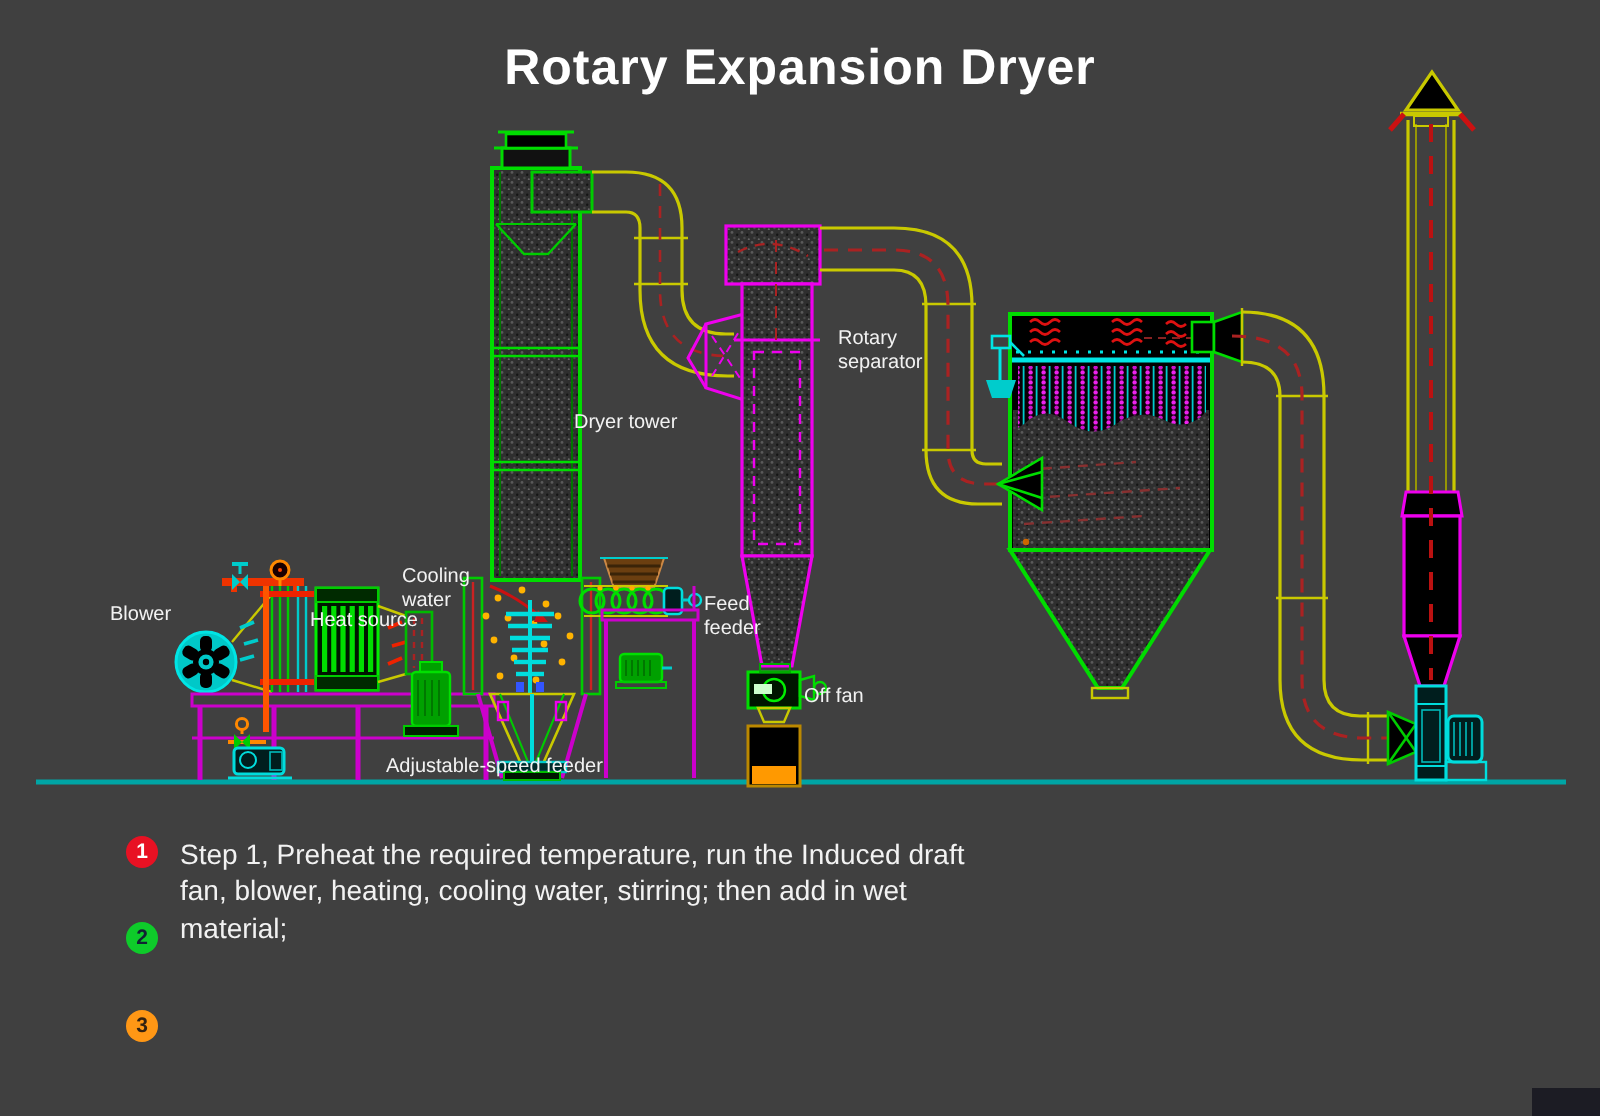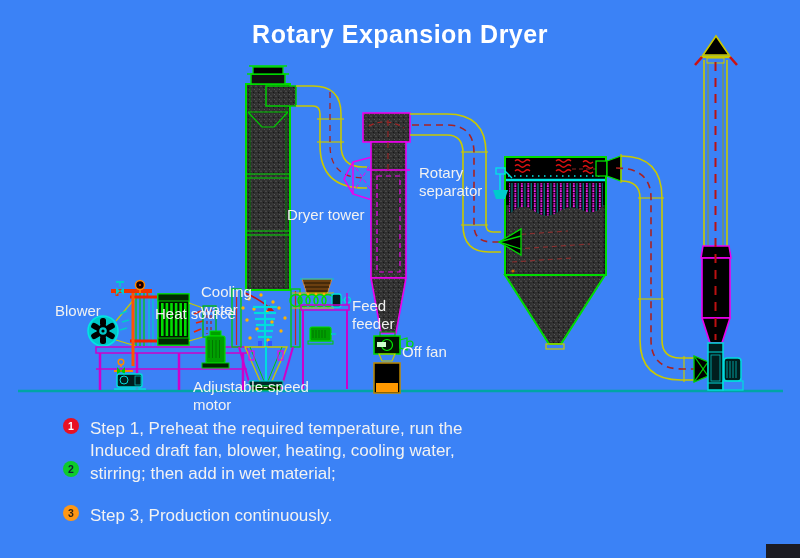--- a/index.html
+++ b/index.html
@@ -1,29 +1,29 @@
 <!DOCTYPE html>
 <html><head>
 <meta charset="utf-8">
 <style>
   html,body { margin:0; padding:0; background:#000; }
-  .stage { position:relative; width:800px; height:558px; background:#3b82f6; overflow:hidden;
+  .stage { position:relative; width:800px; height:558px; background:#404040; overflow:hidden;
            font-family:"Liberation Sans", sans-serif; }
   svg.diagram { position:absolute; left:0; top:0; }
   .title { position:absolute; top:20px; left:0; width:800px; text-align:center;
            color:#fff; font-size:25px; font-weight:bold; letter-spacing:.5px; }
-  .lbl { position:absolute; color:#f2f2f2; font-size:15px; line-height:1.22; }
+  .lbl { position:absolute; color:#f2f2f2; font-size:10px; line-height:1.22; }
   .step { position:absolute; left:63px; display:flex; align-items:flex-start; }
   .step-dot { flex:0 0 16px; width:16px; height:16px; border-radius:50%;
               font-size:10.5px; font-weight:bold; text-align:center; line-height:16px;
               margin-right:11px; color:#fff; }
   .dot-1 { background:#e81123; color:#fff; }
   .dot-2 { background:#0ecb2a; color:#123; }
   .dot-3 { background:#ff9715; color:#321; }
-  .step-text { width:396px; font-size:17px; line-height:1.32; color:#f2f2f2; }
+  .step-text { width:396px; font-size:14px; line-height:1.32; color:#f2f2f2; }
 </style>
 </head>
 <body>
 
 <div class="stage">
 
   <div class="title">Rotary Expansion Dryer</div>
 
   <svg class="diagram" width="800" height="558" viewBox="0 0 800 558">
     <defs>
@@ -377,27 +377,26 @@
     <rect x="766" y="544" width="34" height="14" fill="#1c1c24"></rect>
   </svg>
 
   <div class="lbl" style="left:55px; top:302px;">Blower</div>
   <div class="lbl" style="left:155px; top:274px;margin-top:31px;">Heat source</div>
   <div class="lbl" style="left:201px; top:283px; width:54px;">Cooling water</div>
   <div class="lbl" style="left:287px; top:206px;">Dryer tower</div>
   <div class="lbl" style="left:419px; top:164px; width:70px;">Rotary separator</div>
   <div class="lbl" style="left:352px; top:297px; width:50px;">Feed feeder</div>
   <div class="lbl" style="left:402px; top:322px;margin-top:21px;">Off fan</div>
-  <div class="lbl" style="left:193px; top:378px; width:130px;">Adjustable-speed motor</div>
+  <div class="lbl" style="left:193px; top:378px; width:130px;">Adjustable-speed feeder</div>
 
   <div class="step" style="top:418px;">
     <span class="step-dot dot-1">1</span>
     <span class="step-text">Step 1, Preheat the required temperature, run the Induced draft fan, blower, heating, cooling water, stirring; then add in wet material;</span>
   </div>
   <div class="step" style="top:461px;">
     <span class="step-dot dot-2">2</span>
   </div>
   <div class="step" style="top:505px;">
     <span class="step-dot dot-3">3</span>
-    <span class="step-text">Step 3, Production continuously.</span>
   </div>
 
 </div>
 
 </body></html>

